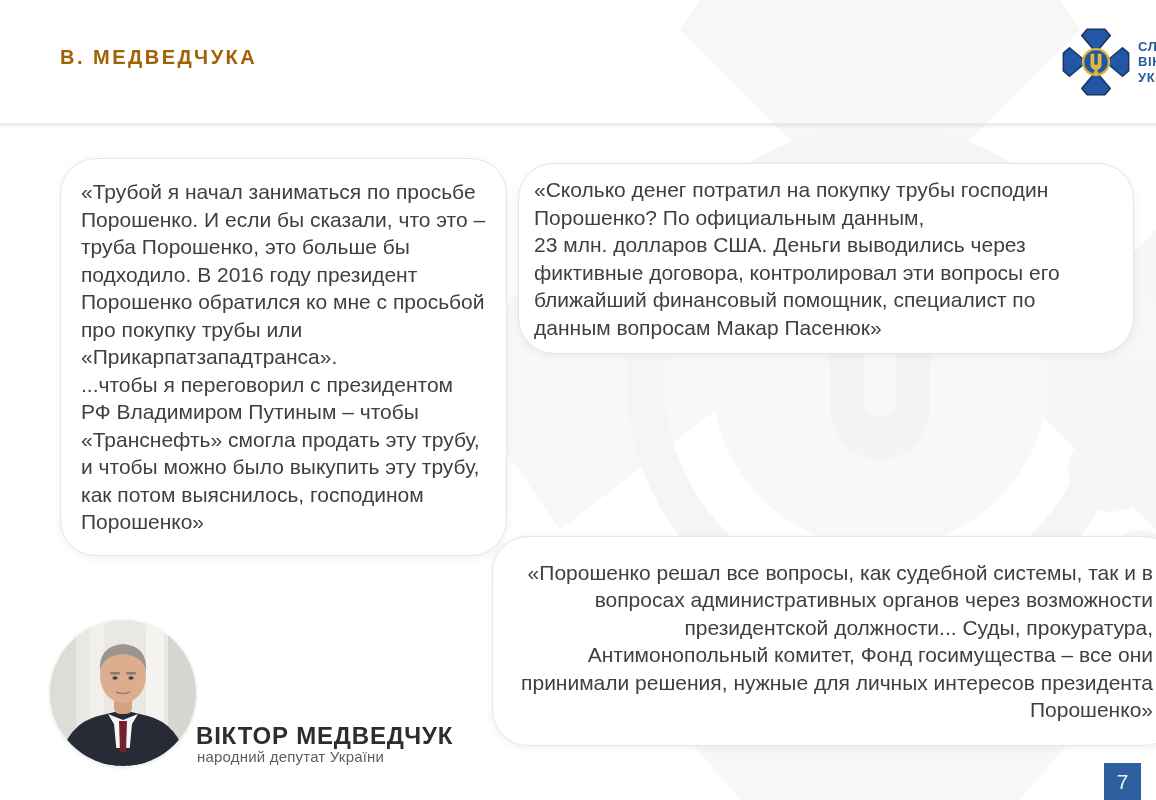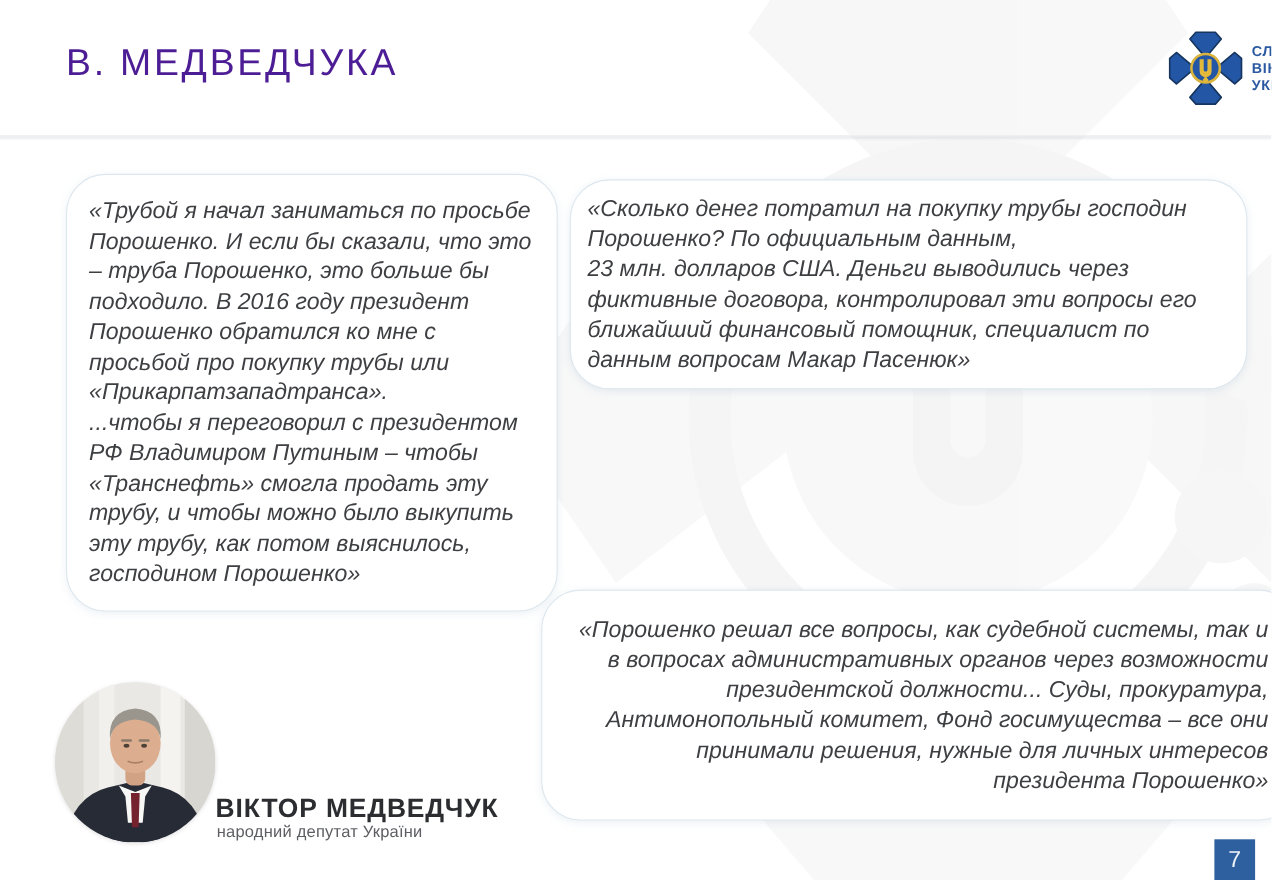--- a/index.html
+++ b/index.html
@@ -9,21 +9,21 @@
     overflow:hidden;
   }
   
   .watermark{position:absolute;top:0;left:0;width:1156px;height:800px;pointer-events:none;}
   
   .header-title{position:absolute;left:60px;top:40px;}
   .title-line1{
     font-size:30px;font-weight:800;letter-spacing:1.5px;color:#2b5aa0;line-height:34px;
   }
   .title-line2{
-    font-size:34px;font-weight:400;letter-spacing:2.5px;color:#4c1d95;line-height:34px;
+    font-size:20px;font-weight:700;letter-spacing:2.5px;color:#a16207;line-height:34px;
   }
   .logo{position:absolute;left:1062px;top:28px;display:flex;align-items:center;gap:8px;}
   .logo-icon{width:68px;height:68px;}
   .logo-text{display:flex;flex-direction:column;}
   .logo-text span{
     font-size:13px;font-weight:700;color:#2b5aa0;letter-spacing:0.6px;line-height:15.5px;
   }
   .divider{
     position:absolute;left:0;top:123px;width:1156px;height:4px;
     background:linear-gradient(to bottom, rgba(120,130,140,0.18), rgba(120,130,140,0.0));
@@ -31,21 +31,21 @@
   }
   
   .quote-card{
     position:absolute;background:#ffffff;
     border:1px solid #dde7ee;border-radius:36px;
     box-shadow:0 2px 8px rgba(150,175,200,0.18);
     display:flex;align-items:center;
     box-sizing:border-box;
   }
   .quote-text{
-    font-style:italic;color:#3e3f42;font-size:21px;line-height:27.5px;
+    color:#3e3f42;font-size:21px;line-height:27.5px;
     white-space:pre-line;
   }
   .card-left{left:60px;top:158px;width:447px;height:398px;padding:20px 18px 20px 20px;}
   .card-r1{left:518px;top:163px;width:616px;height:191px;padding:14px 26px 14px 15px;}
   .card-r2{left:518px;top:374px;width:608px;height:148px;padding:12px 26px 12px 20px;}
   .card-r3{left:492px;top:536px;width:688px;height:210px;padding:14px 26px 14px 17px;text-align:right;}
   
   .portrait{
     position:absolute;left:50px;top:620px;width:146px;height:146px;border-radius:50%;
     overflow:hidden;box-shadow:0 1px 4px rgba(0,0,0,0.12);

